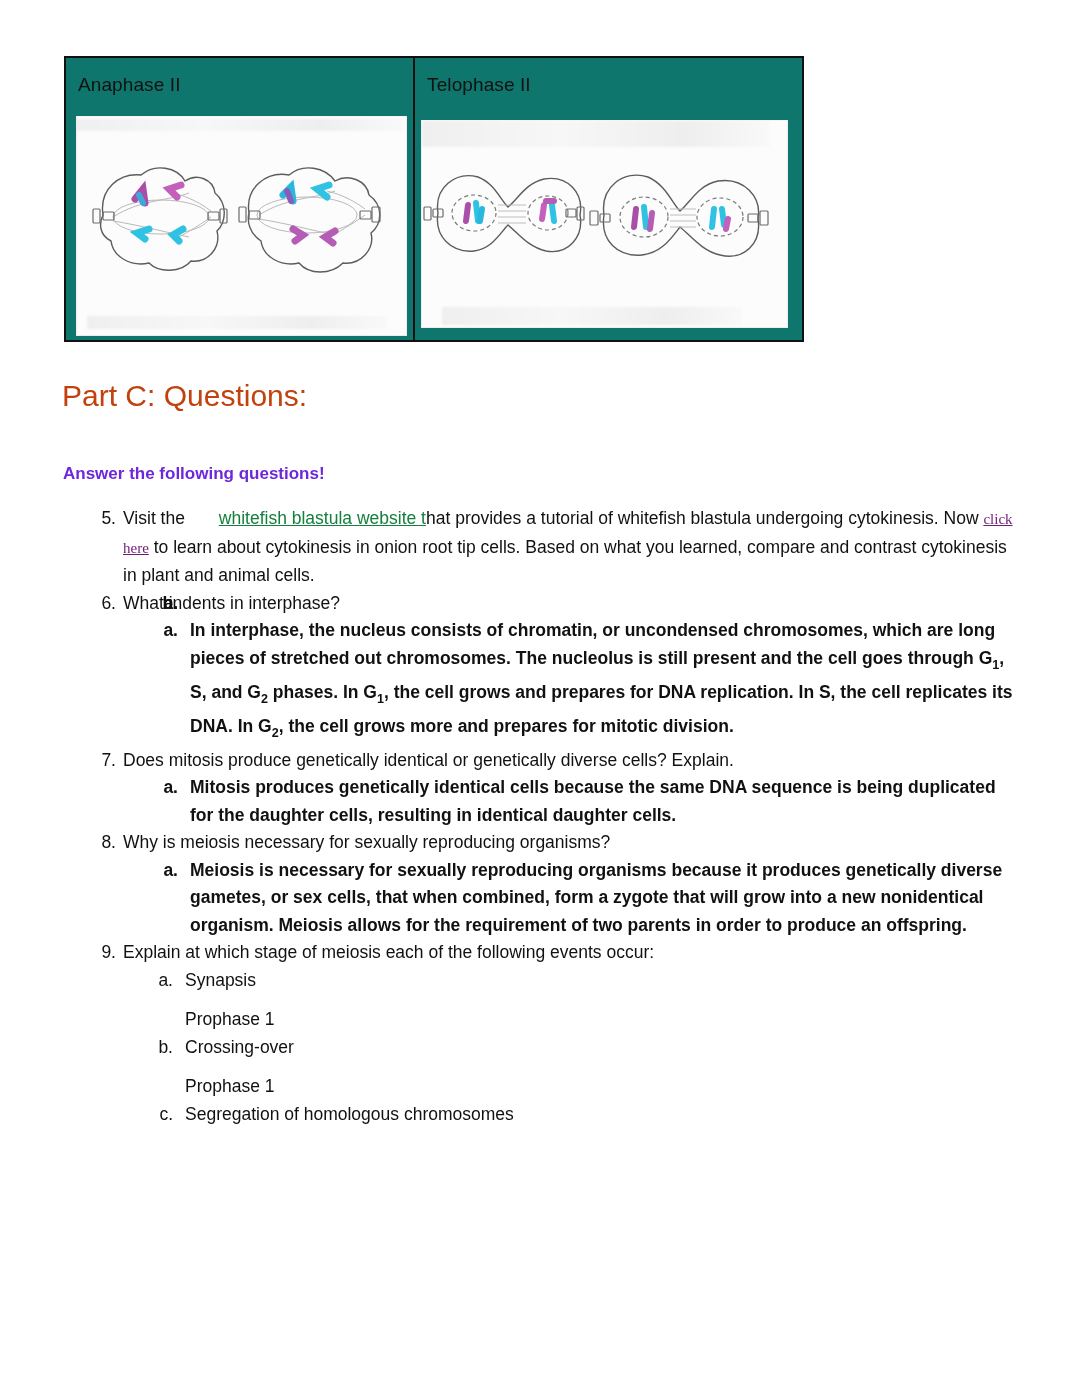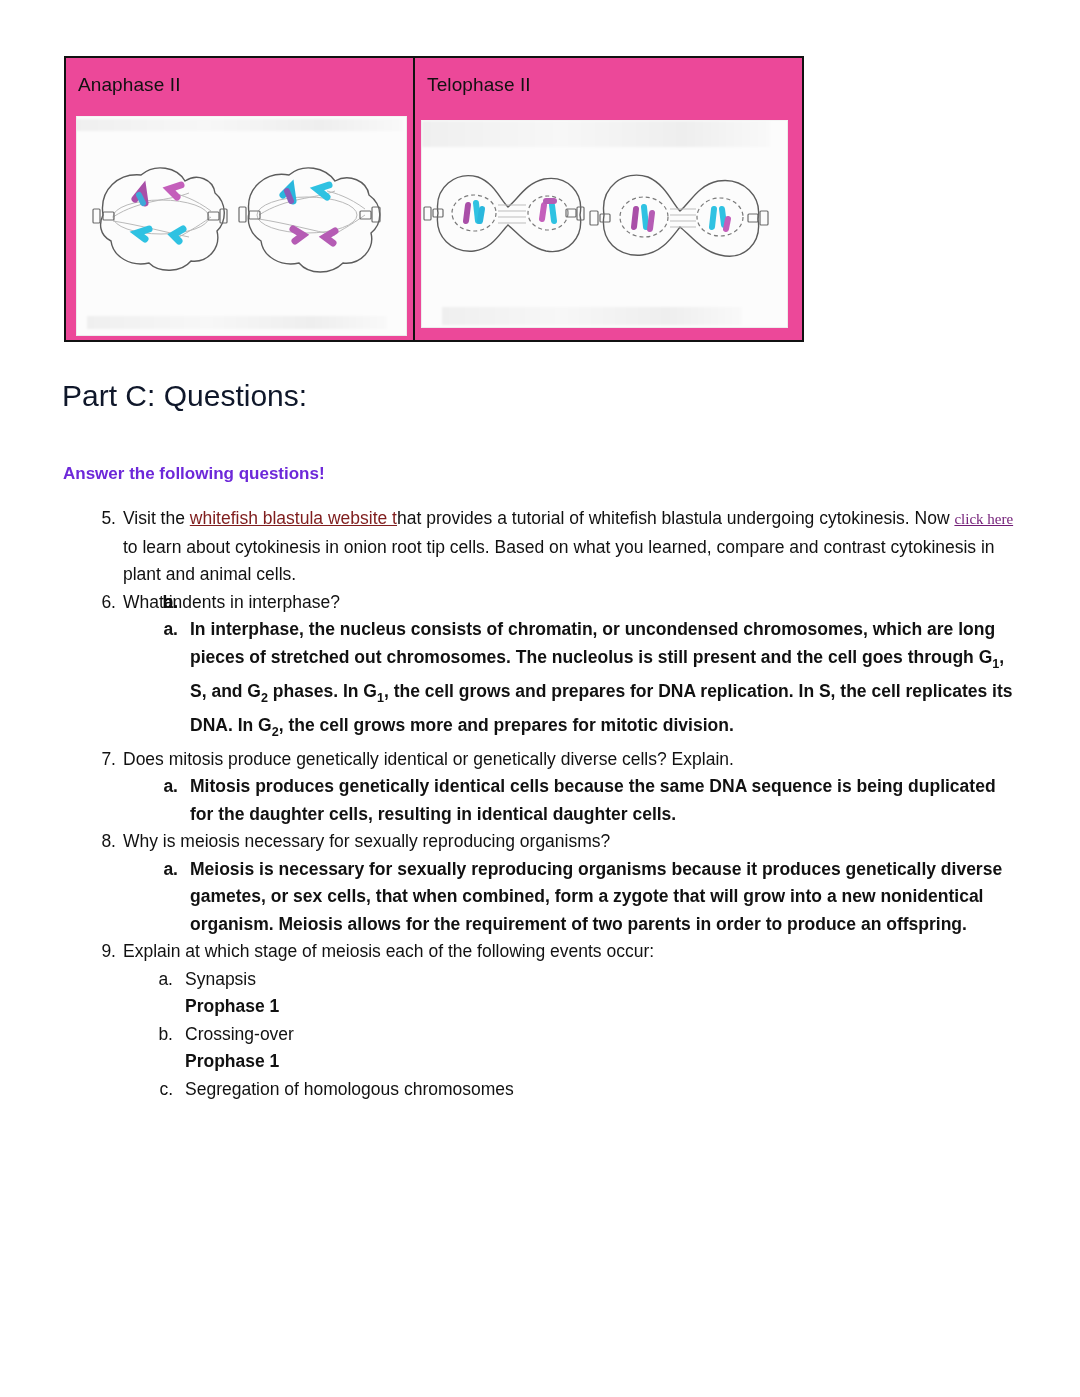--- a/index.html
+++ b/index.html
@@ -25,21 +25,21 @@
     height: 286px;
     border: 2px solid #111;
     box-sizing: border-box;
     display: flex;
   }
   .fig-cell {
     position: relative;
     box-sizing: border-box;
     height: 100%;
     overflow: hidden;
-    background: #ec4899;
+    background: #0f766e;
   }
   .fig-cell.left  { width: 368px; border-right: 2px solid #111; }
   .fig-cell.right { width: 408px; }
 
   .fig-label {
     position: absolute;
     left: 12px;
     top: 16px;
     font-size: 19px;
     line-height: 22px;
@@ -69,21 +69,21 @@
   }
 
   
   .part-heading {
     position: absolute;
     left: 62px;
     top: 378px;
     font-size: 30px;
     line-height: 36px;
     font-weight: normal;
-    color: #0f172a;
+    color: #c2410c;
     margin: 0;
     text-align: right;
   }
   .intro {
     position: absolute;
     left: 63px;
     top: 463px;
     font-size: 17px;
     font-weight: bold;
     line-height: 22px;
@@ -121,24 +121,25 @@
     left: 31px;
     top: 0;
     width: 24px;
     text-align: right;
     font-weight: bold;
   }
 
   
   .sub-item.plain { font-weight: normal; padding-left: 62px; }
   .sub-item.plain .sub-marker { font-weight: normal; left: 26px; }
-  .answer-line { font-weight: bold; display: block; }
+  .answer-line { font-weight: normal; display: block; margin-top: 12px; }
 
   a.link-blue {
-    color: #7f1d1d;
+    color: #15803d;
+    margin-left: 29px;
   }
   a.link-small {
     color: #701a75;
     text-decoration: underline;
     font-family: "Liberation Serif", serif;
     font-size: 15px;
   }
   sub { font-size: .72em; }
 </style>
 </head>

